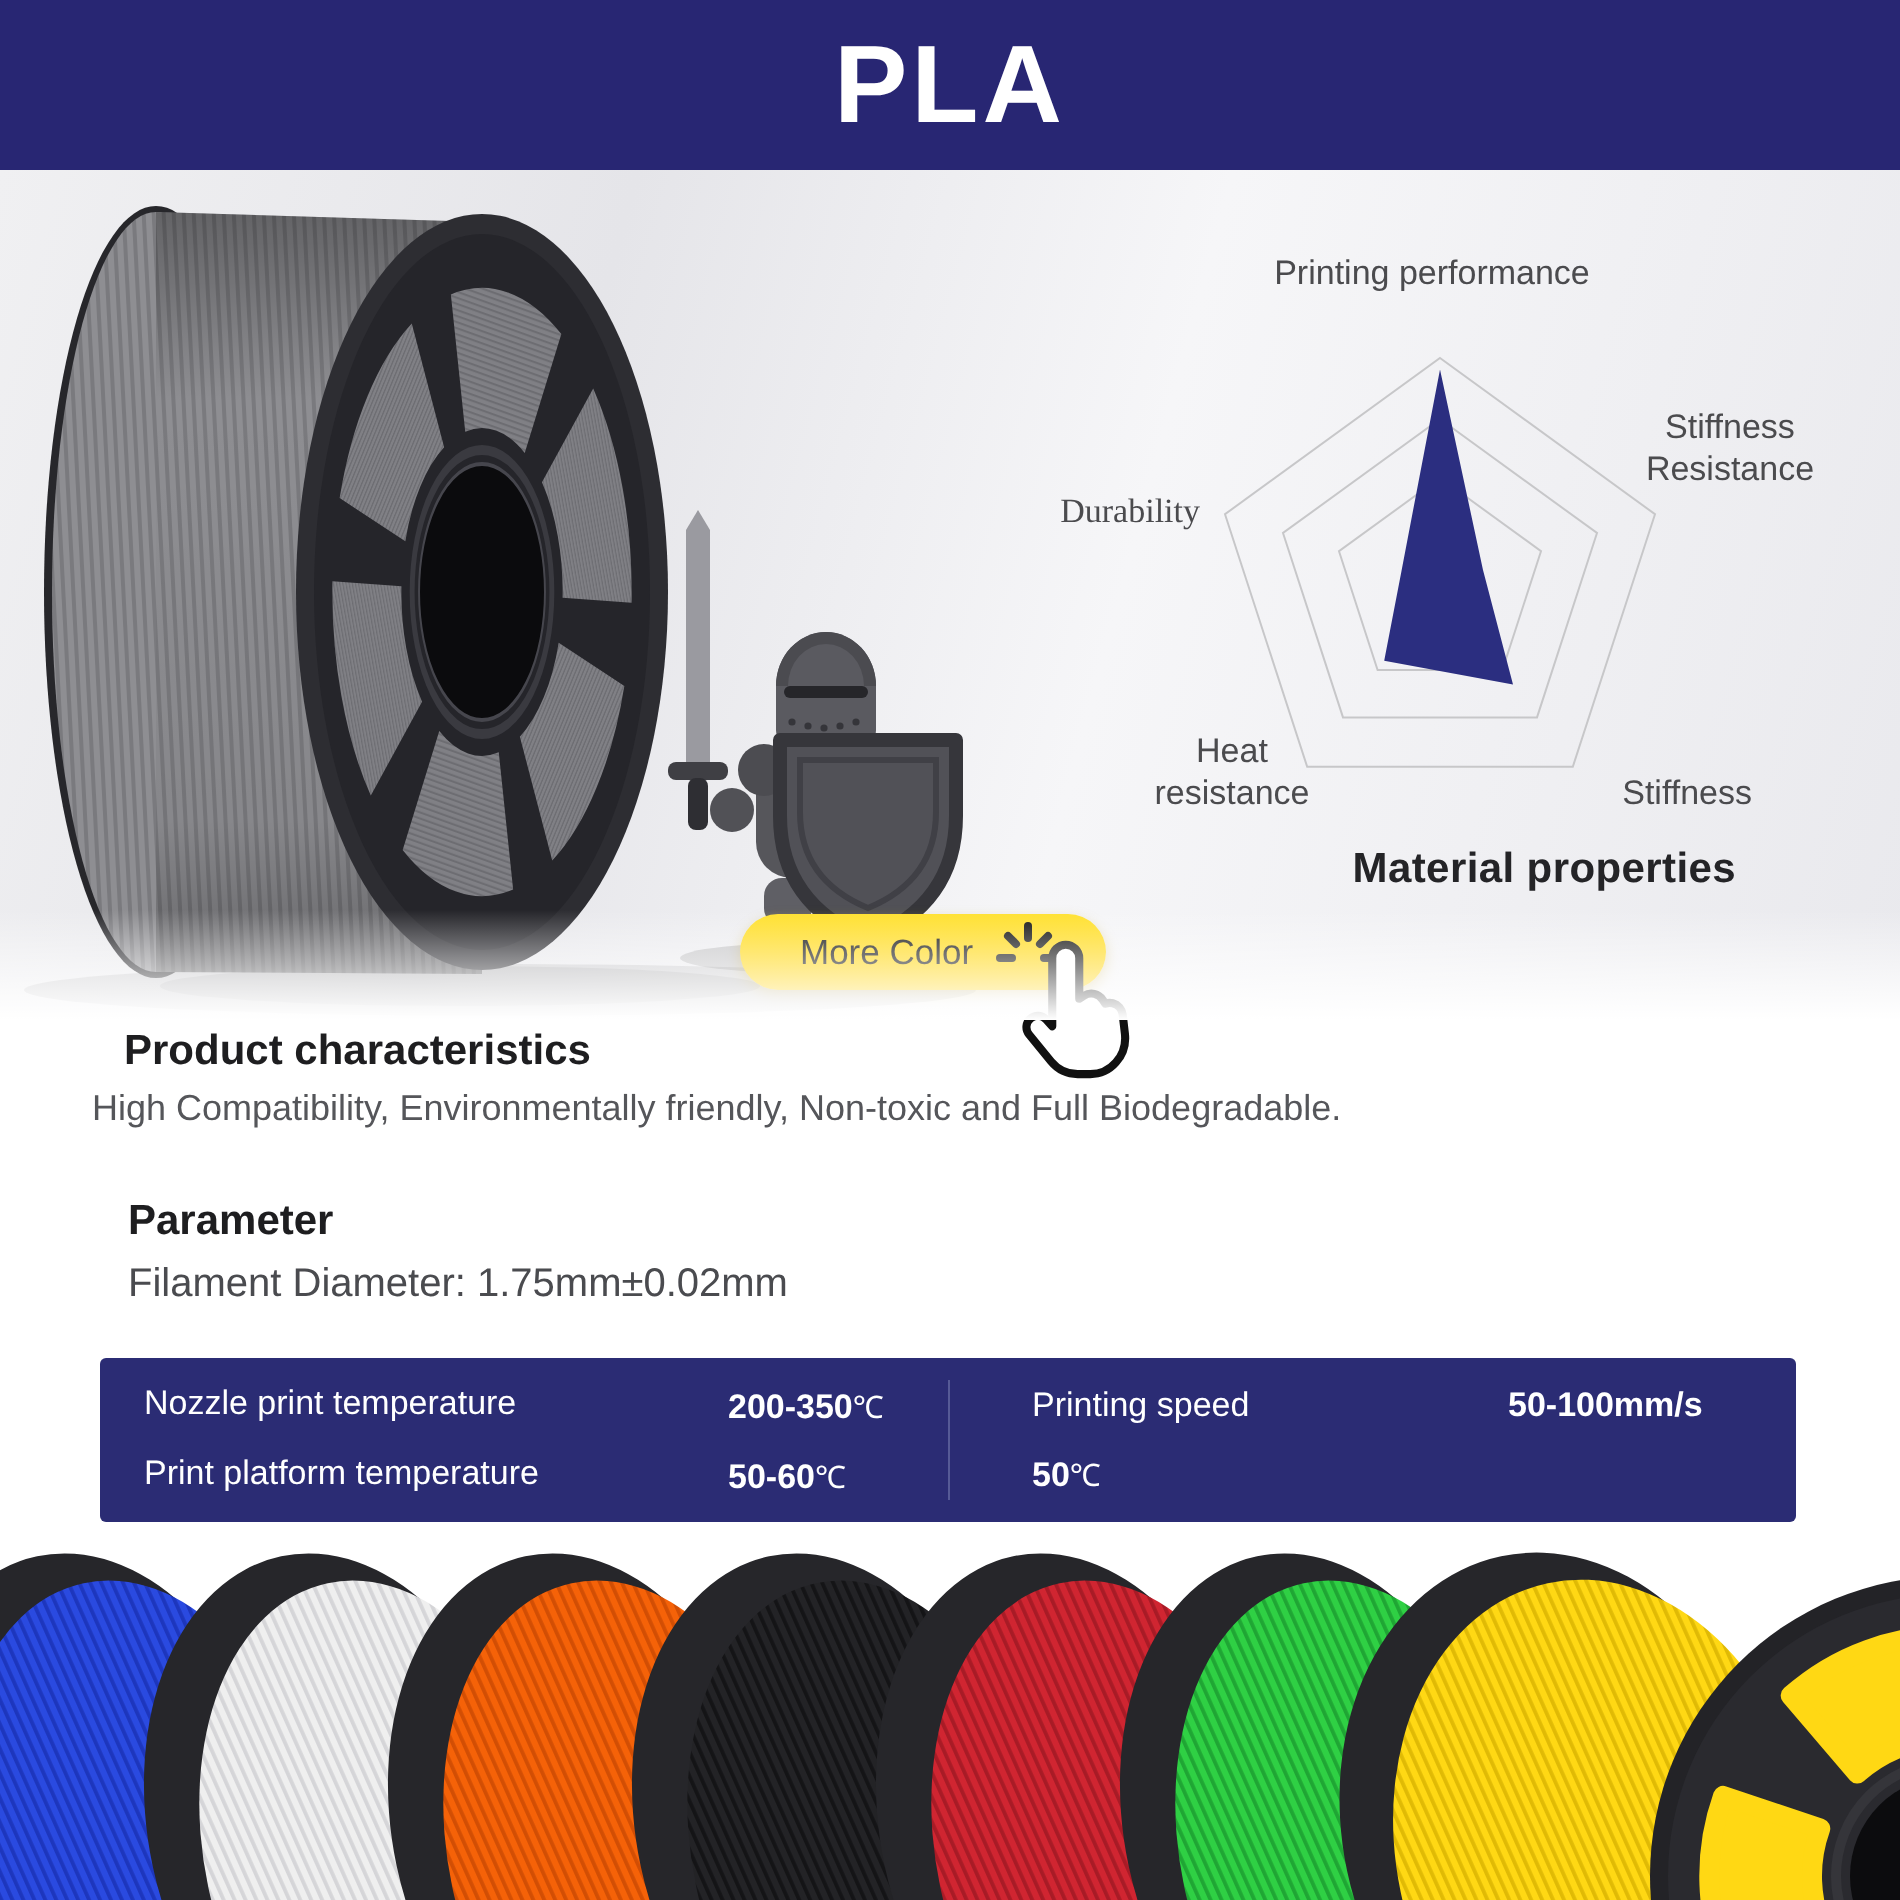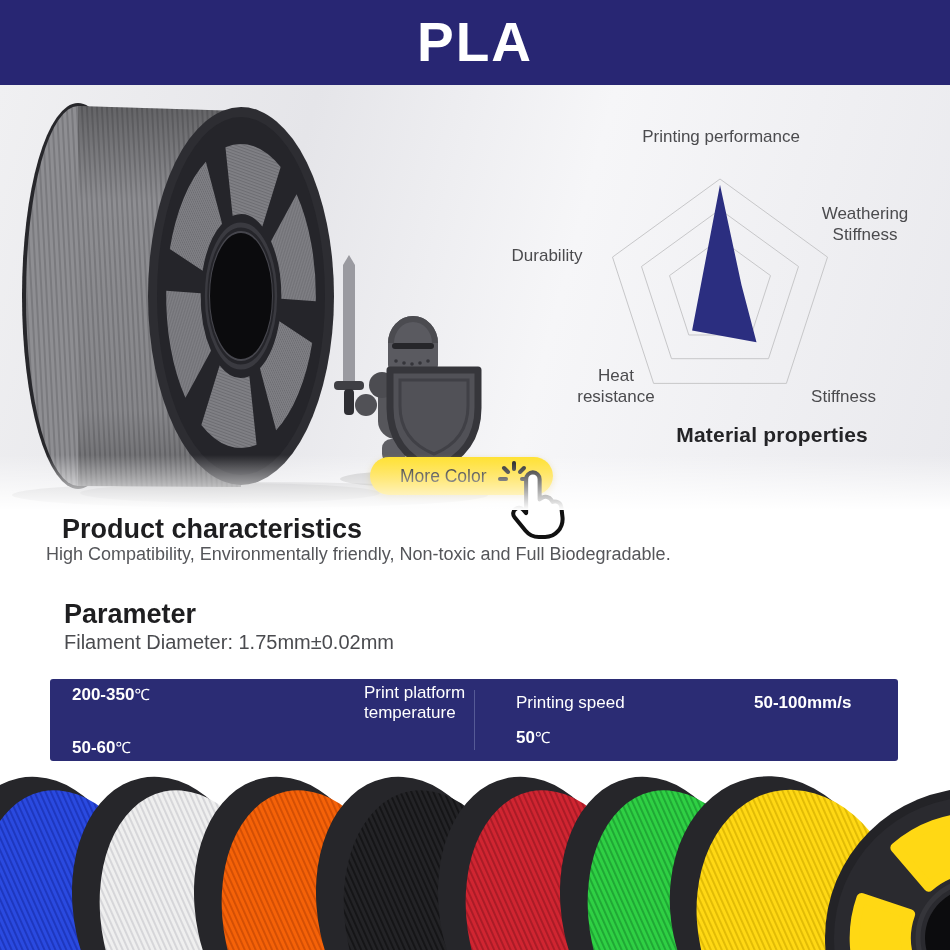--- a/index.html
+++ b/index.html
@@ -16,39 +16,39 @@
         background:linear-gradient(105deg,#f0f0f2 0%,#e5e5e9 30%,#f6f6f8 58%,#e9e9ed 100%);}
   .hero::after{content:'';position:absolute;left:0;bottom:0;width:100%;height:55px;
         background:linear-gradient(rgba(255,255,255,0),#ffffff);pointer-events:none;}
   .hero svg{display:block;}
   .spool-photo{position:absolute;left:0;top:8px;}
   .knight{position:absolute;left:332px;top:170px;}
 
   
   .radar-svg{position:absolute;left:490px;top:10px;}
   .radar-label{position:absolute;color:#4b4b4e;font-size:17px;line-height:1.22;text-align:center;}
-  .rl-pp{left:632px;top:42px;width:168px;text-align:right;}
+  .rl-pp{left:632px;top:42px;width:168px;}
   .rl-wr{left:804px;top:119px;width:122px;}
-  .rl-du{left:494px;top:161px;width:106px;text-align:center;}
+  .rl-du{left:494px;top:161px;width:106px;text-align:right;font-family:Liberation Serif, serif;}
   .rl-hr{left:560px;top:281px;width:112px;}
   .rl-st{left:796px;top:302px;width:80px;text-align:right;}
   .radar-title{position:absolute;left:566px;top:338px;width:302px;text-align:right;
                color:#242427;font-size:21px;font-weight:bold;letter-spacing:.2px;}
 
   
   .more-color{position:absolute;left:370px;top:372px;width:183px;height:38px;border:0;
               border-radius:19px;background:linear-gradient(#ffe12e,#ffd206);
               box-shadow:0 3px 7px rgba(190,150,0,.35);
               display:flex;align-items:center;justify-content:flex-start;gap:10px;
               padding:0 0 0 30px;cursor:pointer;font-family:inherit;}
   .more-color-label{font-size:17.5px;color:#161616;}
   .hand-cursor{position:absolute;left:498px;top:384px;pointer-events:none;}
 
   
-  .sec-heading{position:absolute;color:#1e1e20;font-size:27px;font-weight:bold;}
+  .sec-heading{position:absolute;color:#1e1e20;font-size:21px;font-weight:bold;}
   .h-product{left:62px;top:514px;}
   .p-product{position:absolute;left:46px;top:544px;width:840px;color:#55565a;font-size:18px;}
   .h-param{left:64px;top:599px;}
   .p-diameter{position:absolute;left:64px;top:631px;color:#4a4b4f;font-size:20px;}
 
   
   .spec-table{position:absolute;left:50px;top:679px;width:848px;height:82px;background:#2b2c74;
               border-radius:3px;display:grid;grid-template-columns:1fr 1fr;color:#fff;}
   .spec-half{display:grid;grid-template-columns:292px 1fr;align-content:center;row-gap:13px;
              padding-left:22px;}
@@ -152,21 +152,21 @@
       </g>
     </svg>
 
     <svg id="radar-svg" class="radar-svg" width="460" height="362" viewBox="0 0 460 362">
         <polygon points="230.0,84.0 337.5,162.1 296.4,288.4 163.6,288.4 122.5,162.1" fill="none" stroke="#c7c7c9" stroke-width="1"></polygon>
         <polygon points="230.0,114.5 308.5,171.5 278.5,263.7 181.5,263.7 151.5,171.5" fill="none" stroke="#c7c7c9" stroke-width="1"></polygon>
         <polygon points="230.0,143.9 280.5,180.6 261.2,240.0 198.8,240.0 179.5,180.6" fill="none" stroke="#c7c7c9" stroke-width="1"></polygon>
         <polygon points="230.0,89.7 251.5,190.0 266.5,247.3 202.1,235.4 210.7,190.7" fill="#2b2e80"></polygon>
       </svg>
     <div class="radar-label rl-pp">Printing performance</div>
-    <div class="radar-label rl-wr">Weathering Stiffness</div>
+    <div class="radar-label rl-wr">Stiffness Resistance</div>
     <div class="radar-label rl-st">Stiffness</div>
     <div class="radar-label rl-hr">Heat resistance</div>
     <div class="radar-label rl-du">Durability</div>
     <div class="radar-title">Material properties</div>
 
     <button class="more-color">
       <span class="more-color-label">More Color</span>
       <svg width="34" height="34" viewBox="0 0 34 34">
         <g stroke="#141414" stroke-width="4" stroke-linecap="round">
           <line x1="3" y1="20" x2="9" y2="20"></line>
@@ -182,20 +182,21 @@
     </svg>
   </div>
 
   <div class="sec-heading h-product">Product characteristics</div>
   <div class="p-product">High Compatibility, Environmentally friendly, Non-toxic and Full Biodegradable.</div>
   <div class="sec-heading h-param">Parameter</div>
   <div class="p-diameter">Filament Diameter: 1.75mm±0.02mm</div>
 
   <div class="spec-table">
     <div class="spec-half">
+      <div class="spec-label">Nozzle print temperature</div>
       <div class="spec-value"><span>200-350</span><span class="spec-unit">℃</span></div>
       <div class="spec-label">Print platform temperature</div>
       <div class="spec-value"><span>50-60</span><span class="spec-unit">℃</span></div>
     </div>
     <div class="spec-half right">
       <div class="spec-label">Printing speed</div>
       <div class="spec-value"><span>50-100mm/s</span><span class="spec-unit"></span></div>
       <div class="spec-value"><span>50</span><span class="spec-unit">℃</span></div>
     </div>
   </div>

